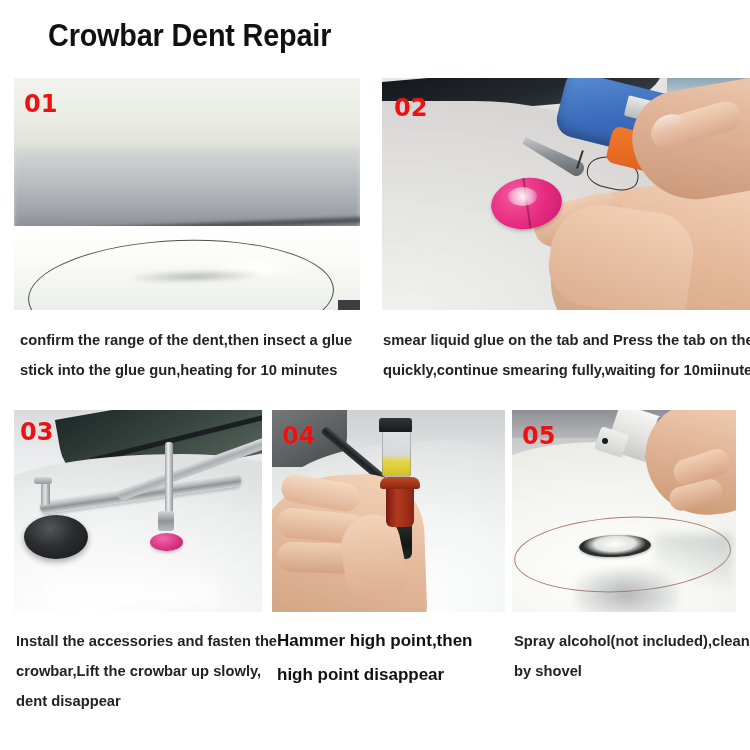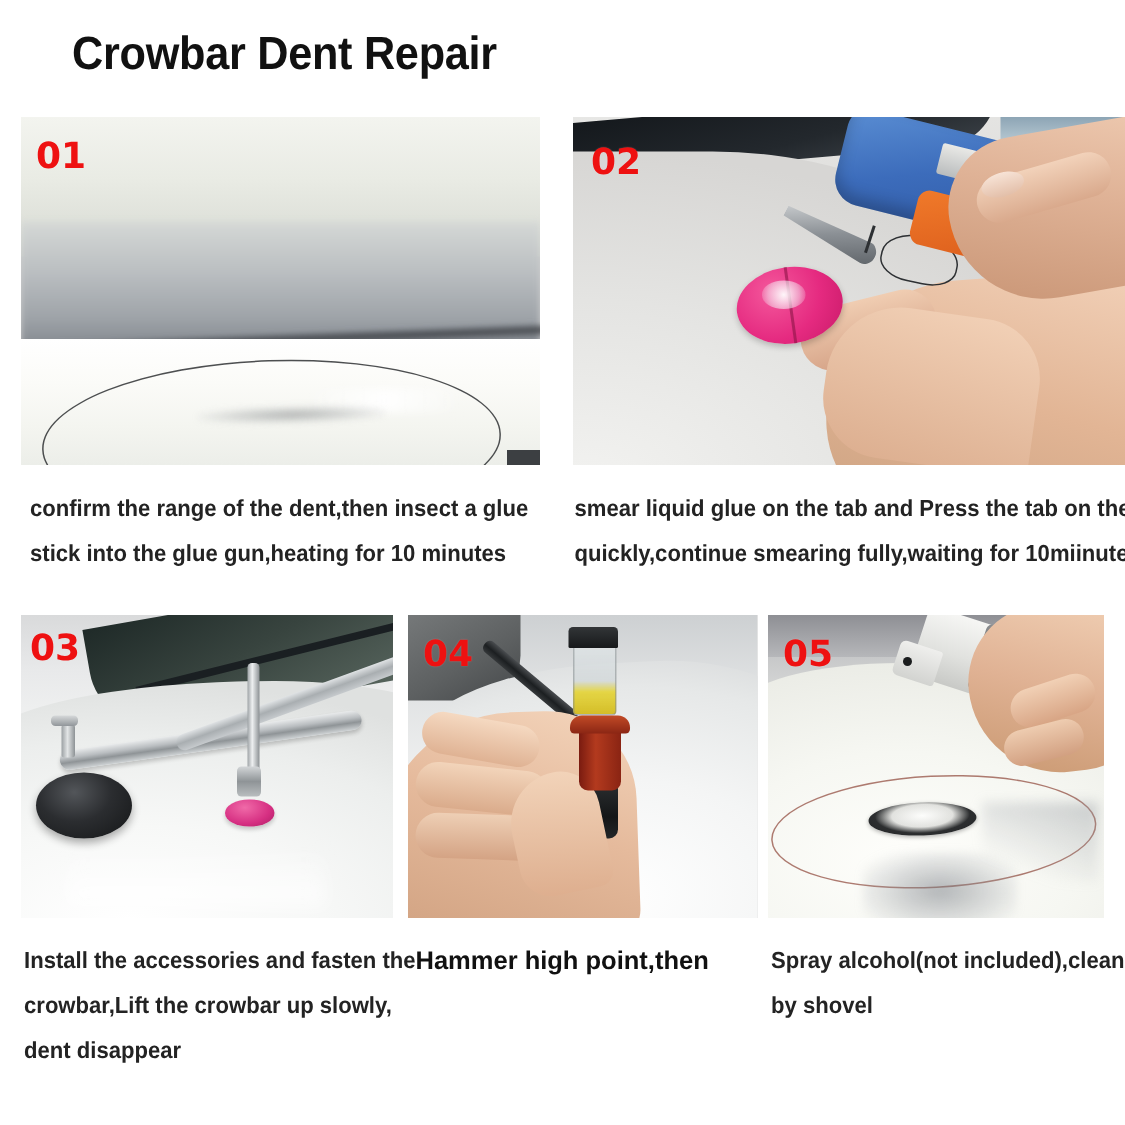--- a/index.html
+++ b/index.html
@@ -624,20 +624,21 @@
     <div class="knuckle3"></div>
     <div class="pen-tip"></div>
     <div class="thumb"></div>
     <div class="pen-handle"></div>
     <div class="pen-flare"></div>
   </div>
   <div class="badge" style="left:10px; top:12px;">04</div>
 </div>
 <div class="caption wide" style="left:277px; top:624px; width:235px;">
   <span class="ln">Hammer high point,then</span>
+  <span class="ln">high point disappear</span>
 </div>
 
 <div class="panel" id="p5">
   <div class="photo">
     <div class="bg"></div>
     <div class="topband"></div>
     <div class="hood"></div>
     <div class="circle-mark"></div>
     <div class="glue-ring"></div>
     <div class="reflect"></div>

